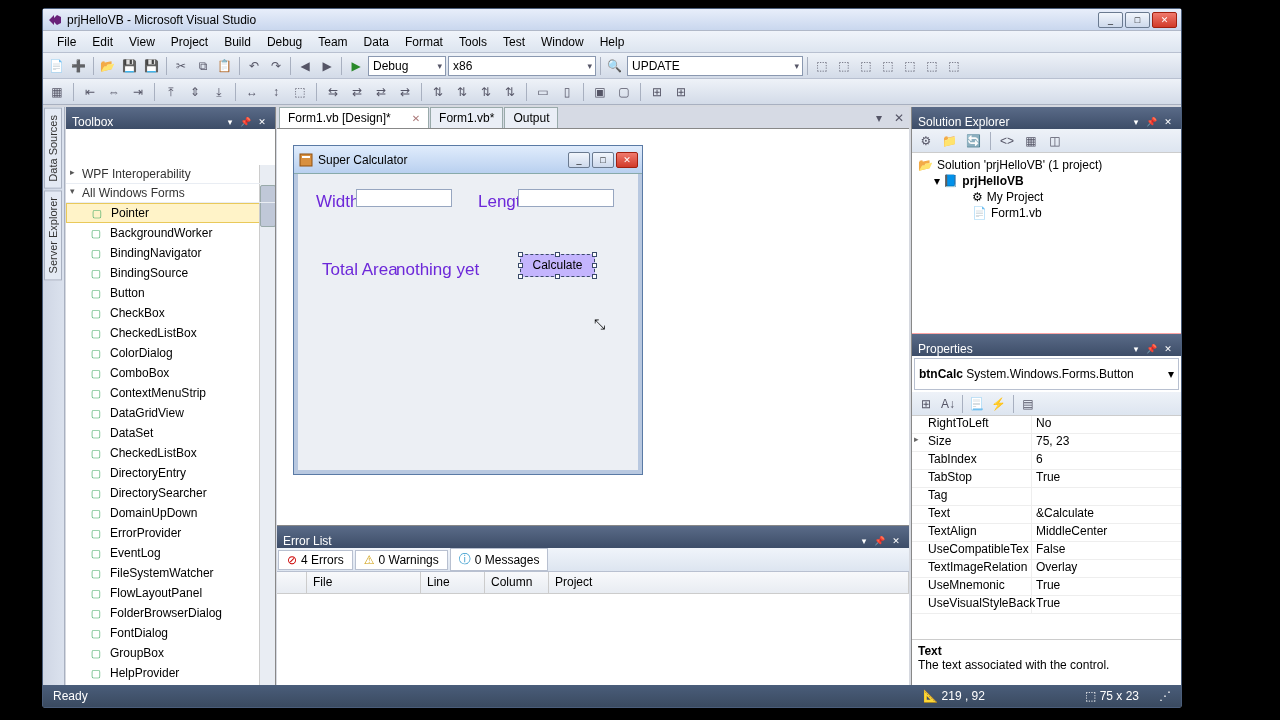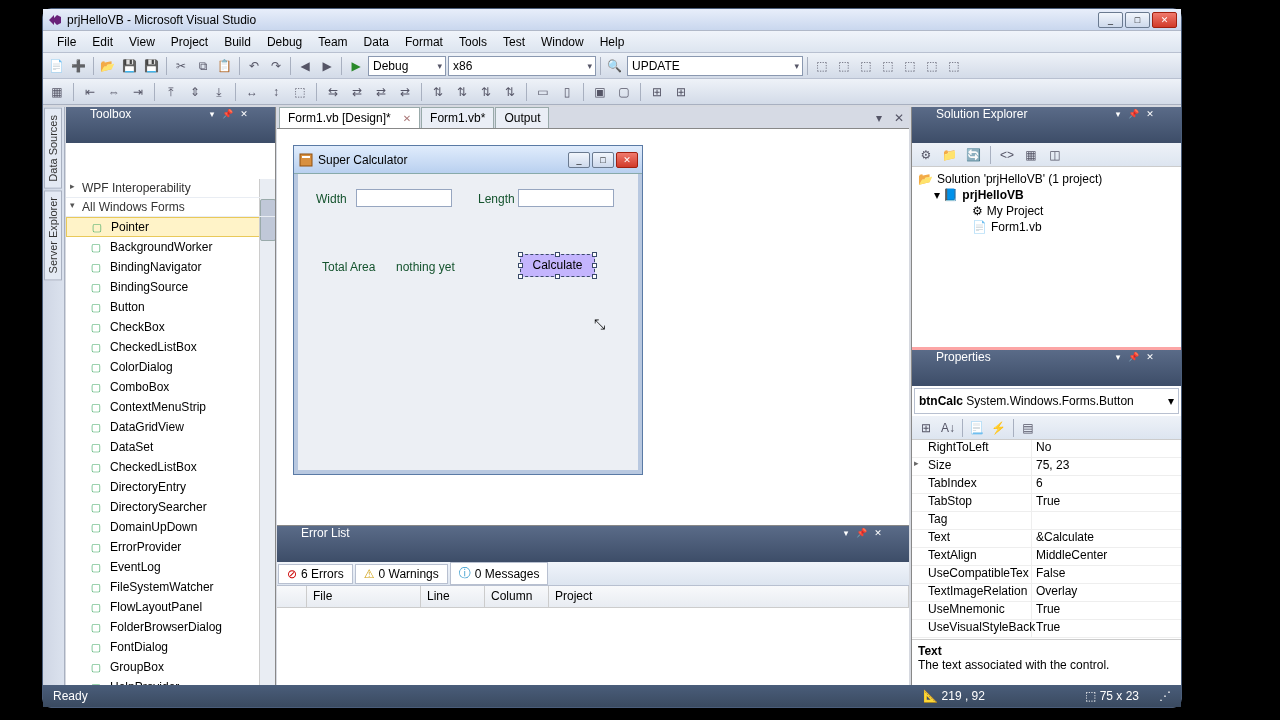--- a/index.html
+++ b/index.html
@@ -1,78 +1,78 @@
 <!DOCTYPE html>
 <html><head>
 <meta charset="utf-8">
 <style>
 * { box-sizing: border-box; margin: 0; padding: 0; font-family: "Segoe UI", Tahoma, sans-serif; font-size: 12px; }
 body { background: #000; width: 1280px; height: 720px; overflow: hidden; }
-.ide { position: absolute; left: 42px; top: 8px; width: 1140px; height: 700px; background: #d6d9e0; border: 1px solid #4a5d7a; border-radius: 10px; }
+.ide { position: absolute; left: 42px; top: 8px; width: 1140px; height: 700px; background: #d6d9e0; border: 1px solid #4a5d7a; border-radius: 3px; }
 .titlebar { height: 22px; background: linear-gradient(#e8eefa, #c9d7ee); border-bottom: 1px solid #b0b8c8; display: flex; align-items: center; padding: 0 4px; }
 .titlebar .icon { width: 16px; height: 16px; margin-right: 4px; }
 .titlebar .title { flex: 1; color: #000; }
 .titlebar .winbtn { width: 25px; height: 16px; margin-left: 2px; border: 1px solid #6a7a90; background: linear-gradient(#f2f6fc,#cdd9ec); border-radius: 2px; display: flex; align-items: center; justify-content: center; font-size: 9px; cursor: pointer; }
 .titlebar .winbtn.close { background: linear-gradient(#f07a6e,#d13a2a); color: #fff; border-color: #a02010; }
 .menubar { height: 22px; background: linear-gradient(#f0f4fa,#dde5f0); display: flex; align-items: center; padding-left: 6px; border-bottom: 1px solid #b8c0d0; }
 .menubar span { padding: 2px 8px; cursor: pointer; }
 .toolbar { height: 26px; background: linear-gradient(#eef2f8,#d3dbe8); border-bottom: 1px solid #b8c0d0; display: flex; align-items: center; padding: 0 4px; gap: 2px; }
 .toolbar2 { height: 26px; background: linear-gradient(#eef2f8,#d3dbe8); border-bottom: 1px solid #a8b0c0; display: flex; align-items: center; padding: 0 4px; gap: 4px; }
 .tb { width: 20px; height: 20px; border: 1px solid transparent; display: inline-flex; align-items: center; justify-content: center; cursor: pointer; color: #556; }
 .sep { width: 1px; height: 18px; background: #a8b0c0; margin: 0 2px; }
 .combo { height: 20px; border: 1px solid #8a98b0; background: #fff; padding: 0 18px 0 4px; position: relative; display: inline-flex; align-items: center; }
 .combo::after { content: "▾"; position: absolute; right: 3px; font-size: 9px; color: #556; }
 .body-area { position: absolute; top: 98px; left: 0; right: 0; bottom: 22px; }
 .left-edge { position: absolute; left: 0; top: 0; width: 22px; bottom: 0; background: linear-gradient(90deg,#cfd6e4,#dbe2ee); border-right: 1px solid #a8b0c0; }
 .left-edge .tab { writing-mode: vertical-rl; transform: rotate(180deg); padding: 6px 2px; font-size: 11px; color: #333; background: #e4eaf4; border: 1px solid #a8b0c0; margin: 1px; cursor: pointer; text-align: center; }
 .toolbox { position: absolute; left: 23px; top: 0; width: 210px; bottom: 0; border-right: 1px solid #888; background: #fff; display: flex; flex-direction: column; }
-.panel-head { height: 36px; background: linear-gradient(#5a6b88,#3d4d68); color: #fff; display: flex; align-items: flex-start; padding: 0 24px; font-size: 12px; }
+.panel-head { height: 22px; background: linear-gradient(#5a6b88,#3d4d68); color: #fff; display: flex; align-items: flex-end; padding: 0 6px; font-size: 12px; }
 .panel-head .sp { flex: 1; }
 .panel-head .pbtn { width: 14px; height: 14px; margin-left: 2px; cursor: pointer; display: inline-flex; align-items: center; justify-content: center; font-size: 9px; color: #fff; }
 .toolbox-body { flex: 1; overflow: hidden; position: relative; margin-top: 36px; }
 .tbx-scroll { position: absolute; right: 0; top: 0; bottom: 0; width: 16px; background: #e9edf3; border-left: 1px solid #ccc; }
 .tbx-scroll::before { content: ""; display: block; width: 14px; height: 40px; margin: 20px 0 0 0; background: #c0c8d8; border: 1px solid #9aa; border-radius: 2px; }
 .tbx-group { padding: 2px 4px 2px 16px; color: #333; cursor: pointer; border-bottom: 1px solid #e9edf3; position: relative; }
 .tbx-group::before { content: "▸"; position: absolute; left: 4px; font-size: 9px; color: #555; }
 .tbx-group.open::before { content: "▾"; }
 .tbx-item { display: flex; align-items: center; padding: 2px 4px 2px 22px; cursor: pointer; height: 20px; }
 .tbx-item.sel { background: #fff3c8; border: 1px solid #e9c95a; }
 .tbx-item .ii { width: 16px; height: 16px; margin-right: 6px; display: inline-flex; align-items: center; justify-content: center; font-size: 11px; color: #4a6; }
 .center { position: absolute; left: 234px; top: 0; right: 272px; bottom: 0; display: flex; flex-direction: column; }
 .doc-tabs { height: 22px; background: #d6dae4; display: flex; align-items: flex-end; border-bottom: 1px solid #888; padding-left: 2px; }
-.doc-tab { padding: 3px 8px; background: #eaeef6; border: 1px solid #9aa; border-bottom: none; margin-right: 1px; cursor: pointer; display: flex; align-items: center; gap: 12px; }
+.doc-tab { padding: 3px 8px; background: #eaeef6; border: 1px solid #9aa; border-bottom: none; margin-right: 1px; cursor: pointer; display: flex; align-items: center; gap: 21px; }
 .doc-tab.active { background: #fff; }
 .doc-tab .x { font-size: 10px; color: #a77; cursor: pointer; }
 .designer { flex: 1; background: #fff; position: relative; overflow: hidden; }
 .form { position: absolute; left: 16px; top: 16px; width: 350px; height: 330px; border: 1px solid #5a7aa5; background: #eceff4; box-shadow: 0 0 0 4px #b8c8e0 inset; }
 .form-title { height: 28px; background: linear-gradient(#e0ecfc,#b9d0ef); display: flex; align-items: center; padding: 0 4px; border-bottom: 1px solid #8aa; }
 .form-title .ic { width: 16px; height: 16px; margin-right: 4px; }
 .form-title .ft { flex: 1; color: #000; }
 .form-title .wb { width: 22px; height: 16px; border: 1px solid #6a7a90; background: linear-gradient(#f2f6fc,#cdd9ec); border-radius: 2px; margin-left: 2px; display: flex; align-items: center; justify-content: center; font-size: 9px; cursor: pointer; }
 .form-title .wb.cl { background: linear-gradient(#f07a6e,#d13a2a); color: #fff; border-color: #a02010; }
 .form-body { position: relative; padding: 4px; }
-.lbl { position: absolute; font-size: 12px; color: #14532d; }
+.lbl { position: absolute; font-size: 17px; color: #6d28d9; }
 .txt { position: absolute; width: 96px; height: 18px; border: 1px solid #97a6c0; background: #fff; }
 .btn-calc { position: absolute; width: 75px; height: 23px; border: 1px dashed #3a4a68; background: #c4b5fd; text-align: center; line-height: 21px; cursor: pointer; }
 .btn-calc .handle { position: absolute; width: 5px; height: 5px; background: #fff; border: 1px solid #3a4a68; }
 .cursor-resize { position: absolute; left: 300px; top: 142px; font-size: 14px; color: #000; }
 .error-list { height: 160px; border-top: 1px solid #888; display: flex; flex-direction: column; background: #fff; }
 .el-tabs { height: 24px; background: linear-gradient(#f0f4fa,#dde5f0); display: flex; align-items: center; border-bottom: 1px solid #b8c0d0; }
 .el-tab { padding: 2px 8px; border: 1px solid #b8c0d0; margin: 1px; background: #fff; display: flex; align-items: center; gap: 4px; cursor: pointer; }
 .el-grid-head { height: 22px; background: linear-gradient(#f8f9fb,#e8ecf2); display: flex; border-bottom: 1px solid #ccc; }
 .el-col { border-right: 1px solid #ccc; padding: 3px 6px; }
 .right { position: absolute; right: 0; top: 0; width: 270px; bottom: 0; display: flex; flex-direction: column; background: #fff; border-left: 1px solid #888; }
 .sol-tb { height: 24px; background: linear-gradient(#eef2f8,#dde5f0); display: flex; align-items: center; gap: 4px; padding: 0 4px; border-bottom: 1px solid #ccc; }
 .sol-body { padding: 4px 6px; height: 180px; overflow: auto; }
 .sol-item { padding: 1px 0 1px 0; display: flex; align-items: center; gap: 4px; }
 .sol-item .ind1 { padding-left: 16px; }
 .sol-item .ind3 { padding-left: 54px; }
 .sol-item b { font-weight: bold; }
-.props { flex: 1; display: flex; flex-direction: column; border-top: 3px solid #fca5a5; min-height: 0; }
-.props-sel { height: 26px; border: 1px solid #b8c0d0; margin: 2px; padding: 2px 4px; display: flex; align-items: center; background: #fff; }
+.props { flex: 1; display: flex; flex-direction: column; border-top: 1px solid #fca5a5; min-height: 0; }
+.props-sel { height: 32px; border: 1px solid #b8c0d0; margin: 2px; padding: 2px 4px; display: flex; align-items: center; background: #fff; }
 .props-tb { height: 24px; background: linear-gradient(#eef2f8,#dde5f0); display: flex; align-items: center; gap: 2px; padding: 0 4px; border-bottom: 1px solid #ccc; }
 .props-grid { flex: 1; overflow: auto; position: relative; }
 .props-row { display: flex; height: 18px; border-bottom: 1px solid #eee; }
 .props-row .pn { width: 120px; padding-left: 16px; border-right: 1px solid #eee; }
 .props-row .pv { flex: 1; padding-left: 4px; }
 .props-row.bold .pv { font-weight: normal; }
 .props-desc { border-top: 1px solid #ccc; padding: 4px 6px; height: 46px; }
 .props-desc b { font-weight: bold; display: block; }
 .status { position: absolute; left: 0; right: 0; bottom: 0; height: 22px; background: linear-gradient(#4a5d7a,#3a4a60); color: #fff; display: flex; align-items: center; padding: 0 10px; }
 .status .sp { flex: 1; }
@@ -362,21 +362,21 @@
         <div class="panel-head">
           <span>Error List</span>
           <span class="sp"></span>
           <span class="pbtn">▾</span>
           <span class="pbtn">📌</span>
           <span class="pbtn">✕</span>
         </div>
         <div class="el-tabs">
           <span class="el-tab">
               <span style="color:#c00">⊘</span>
-              <span>6 Errors</span>
+              <span>4 Errors</span>
             </span>
           <span class="el-tab">
               <span style="color:#cc9900">⚠</span>
               <span>0 Warnings</span>
             </span>
           <span class="el-tab">
               <span style="color:#39c">ⓘ</span>
               <span>0 Messages</span>
             </span>
         </div>

